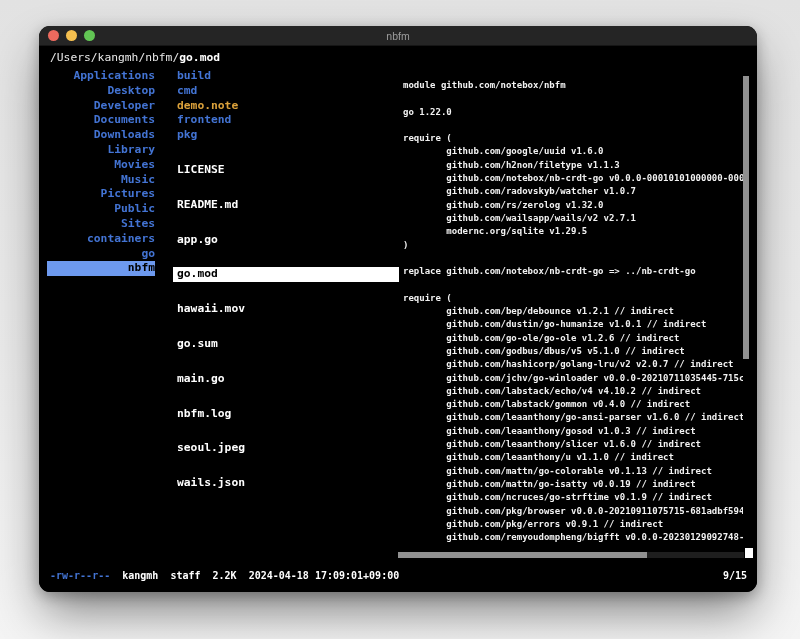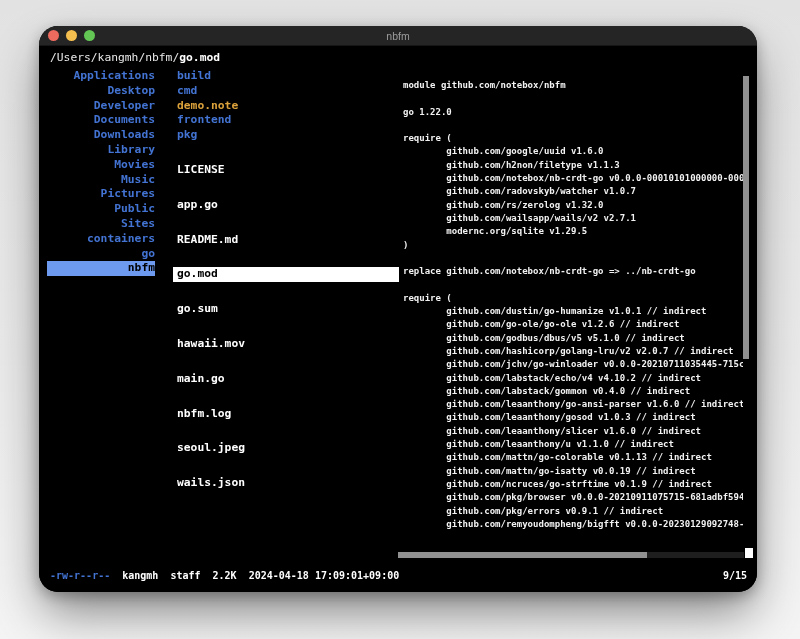--- a/index.html
+++ b/index.html
@@ -3,21 +3,21 @@
 <meta charset="utf-8">
 <style>
   html,body{margin:0;padding:0;}
   body{
     width:800px;height:639px;position:relative;overflow:hidden;
     background:linear-gradient(180deg,#e2e2e2 0%,#eaeaea 55%,#f4f4f4 100%);
     font-family:"DejaVu Sans Mono","Liberation Mono",monospace;
   }
   .window{
     position:absolute;left:39px;top:26px;width:718px;height:566px;
-    border-radius:19px;overflow:hidden;background:#000;
+    border-radius:11px;overflow:hidden;background:#000;
     box-shadow:0 24px 48px -4px rgba(0,0,0,.45),0 4px 14px rgba(0,0,0,.28);
   }
   .titlebar{
     position:relative;height:19px;background:#252525;
     display:flex;align-items:center;justify-content:center;
     border-bottom:1px solid #161616;
   }
   .lights{position:absolute;left:9px;top:0;height:100%;display:flex;align-items:center;gap:7px;}
   .light{width:11px;height:11px;border-radius:50%;}
   .light.red{background:var(--traffic-red);}
@@ -85,25 +85,25 @@
         <div class="row dir sel-parent">nbfm</div>
       </div>
 
     <div class="pane file-pane">
         <div class="row dir">build</div>
         <div class="row dir">cmd</div>
         <div class="row note">demo.note</div>
         <div class="row dir">frontend</div>
         <div class="row dir">pkg</div>
         <div class="row file">LICENSE</div>
+        <div class="row file">README.md</div>
         <div class="row file">app.go</div>
-        <div class="row file">README.md</div>
         <div class="row file sel-file">go.mod</div>
+        <div class="row file">hawaii.mov</div>
         <div class="row file">go.sum</div>
-        <div class="row file">hawaii.mov</div>
         <div class="row file">main.go</div>
         <div class="row file">nbfm.log</div>
         <div class="row file">seoul.jpeg</div>
         <div class="row file">wails.json</div>
       </div>
 
     <div class="preview">
         <div class="code-line">module github.com/notebox/nbfm</div>
         <div class="code-line"></div>
         <div class="code-line">go 1.22.0</div>
@@ -114,20 +114,21 @@
         <div class="code-line">        github.com/notebox/nb-crdt-go v0.0.0-00010101000000-000</div>
         <div class="code-line">        github.com/radovskyb/watcher v1.0.7</div>
         <div class="code-line">        github.com/rs/zerolog v1.32.0</div>
         <div class="code-line">        github.com/wailsapp/wails/v2 v2.7.1</div>
         <div class="code-line">        modernc.org/sqlite v1.29.5</div>
         <div class="code-line">)</div>
         <div class="code-line"></div>
         <div class="code-line">replace github.com/notebox/nb-crdt-go =&gt; ../nb-crdt-go</div>
         <div class="code-line"></div>
         <div class="code-line">require (</div>
+        <div class="code-line">        github.com/bep/debounce v1.2.1 // indirect</div>
         <div class="code-line">        github.com/dustin/go-humanize v1.0.1 // indirect</div>
         <div class="code-line">        github.com/go-ole/go-ole v1.2.6 // indirect</div>
         <div class="code-line">        github.com/godbus/dbus/v5 v5.1.0 // indirect</div>
         <div class="code-line">        github.com/hashicorp/golang-lru/v2 v2.0.7 // indirect</div>
         <div class="code-line">        github.com/jchv/go-winloader v0.0.0-20210711035445-715c</div>
         <div class="code-line">        github.com/labstack/echo/v4 v4.10.2 // indirect</div>
         <div class="code-line">        github.com/labstack/gommon v0.4.0 // indirect</div>
         <div class="code-line">        github.com/leaanthony/go-ansi-parser v1.6.0 // indirect</div>
         <div class="code-line">        github.com/leaanthony/gosod v1.0.3 // indirect</div>
         <div class="code-line">        github.com/leaanthony/slicer v1.6.0 // indirect</div>

